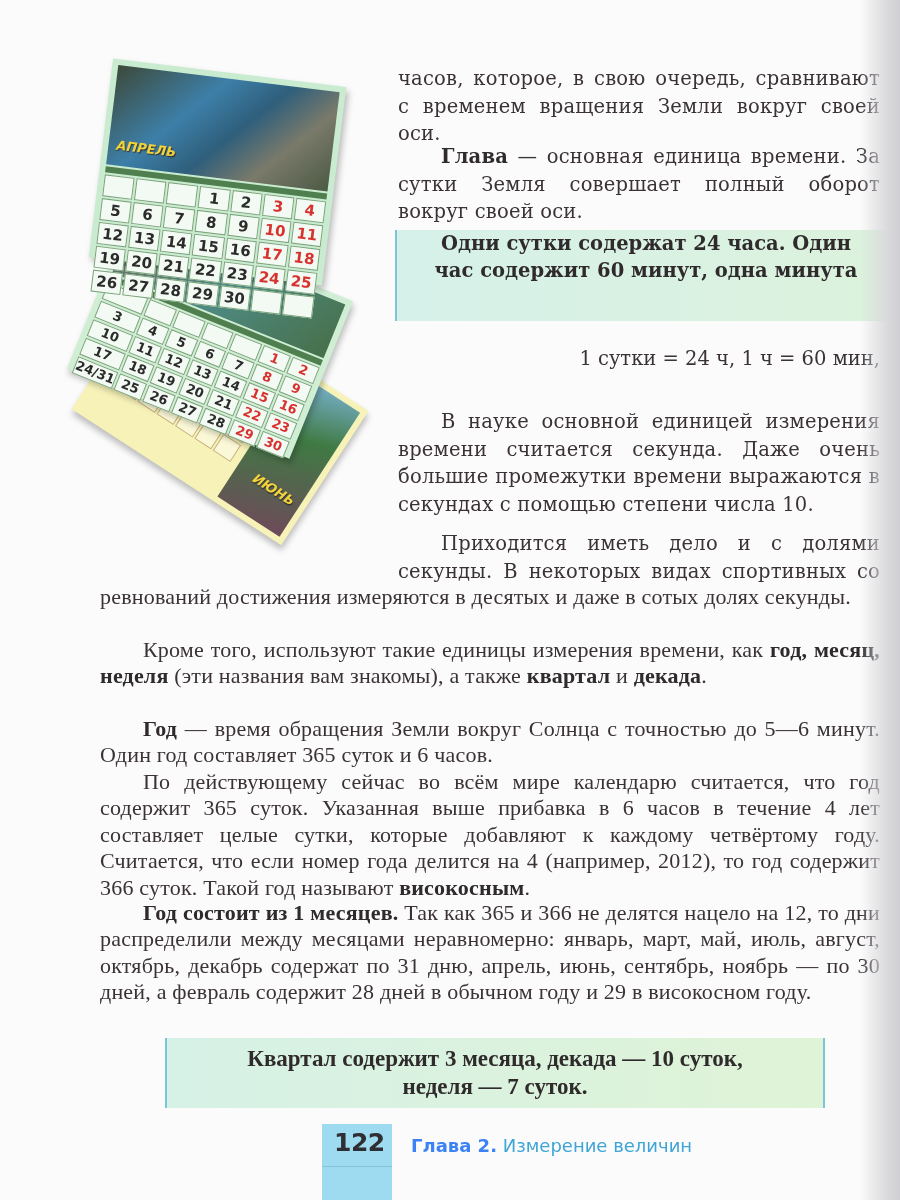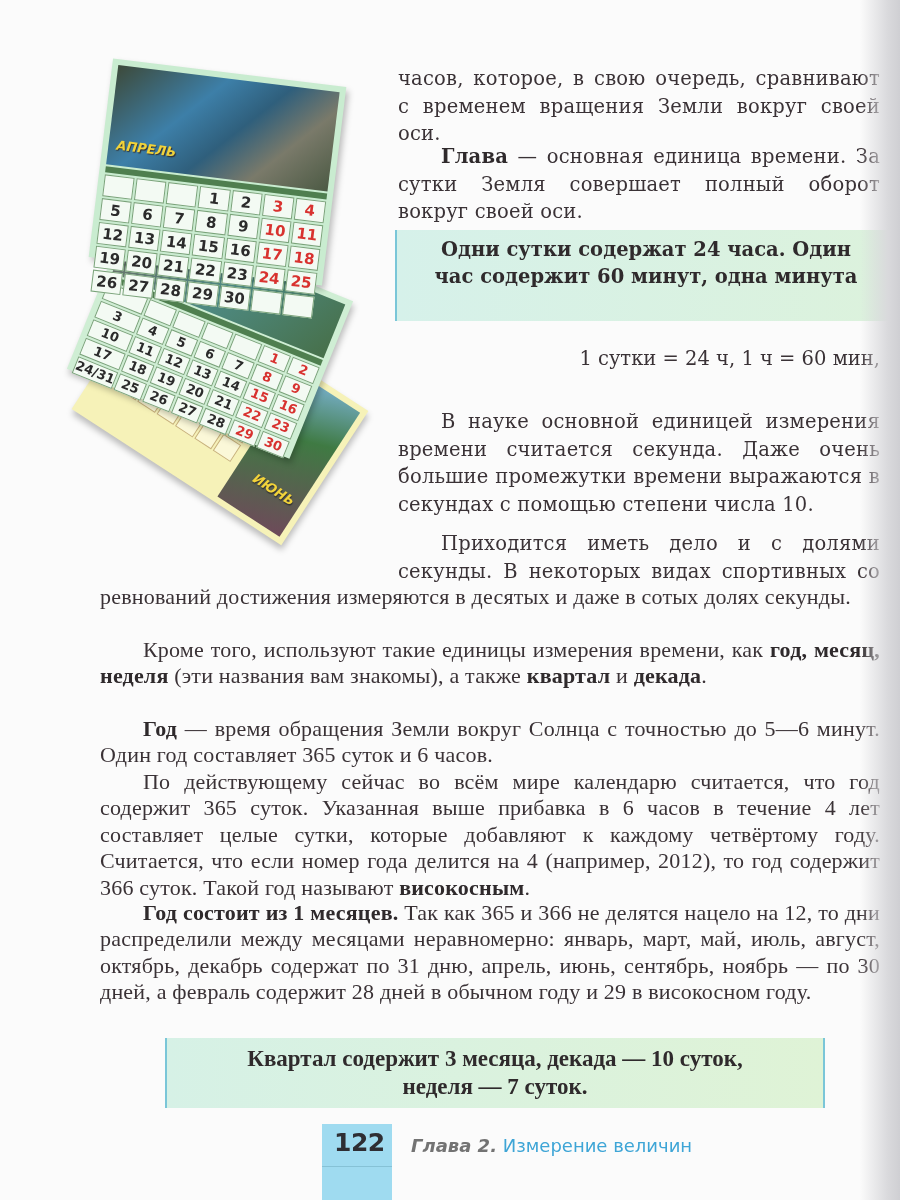--- a/index.html
+++ b/index.html
@@ -27,42 +27,42 @@
     b, .b { font-weight: bold; color: #2f2a2c; }
     .rule-box {
       position: absolute;
       background: #d8f0e4;
       border-left: 2px solid #7ac6d8;
       font-weight: bold;
       text-align: center;
       color: #2f2a2c;
     }
     .rule-box.r1 { left: 395px; top: 230px; width: 500px; height: 91px;
-      font-size: 19.5px; line-height: 27px; padding-top: 6px; box-sizing: border-box;
+      font-size: 19.5px; line-height: 27px; padding-top: 0; box-sizing: border-box;
       background: linear-gradient(to right, #d6f1ea, #dcf2dc); }
     .rule-box.r2 { left: 165px; top: 1038px; width: 660px; height: 70px;
       font-family: "Liberation Serif", serif; font-size: 23px; line-height: 28px; padding-top: 7px; box-sizing: border-box;
       border-right: 2px solid #7ac6d8;
       background: linear-gradient(to right, #d6f1e6, #dff3d6); }
     .formula { position: absolute; left: 400px; top: 345px; width: 480px; text-align: right;
       font-size: 19.5px; line-height: 27px; }
     .footer-tab {
       position: absolute; left: 322px; top: 1124px; width: 70px; height: 76px;
       background: #9fdbf0;
     }
     .footer-tab::after { content: ""; position: absolute; left: 0; right: 0; top: 42px; height: 1px; background: #86c2d6; }
     .page-num {
       position: absolute; left: 334px; top: 1128px; font-family: "DejaVu Sans", sans-serif;
       font-weight: bold; font-size: 25px; color: #2e2e33; letter-spacing: -0.5px;
     }
     .chapter {
       position: absolute; left: 411px; top: 1135px; font-family: "DejaVu Sans", sans-serif;
       font-size: 18px; color: #3ea5d6;
     }
-    .chapter b { color: #737373; font-style: italic; }
+    .chapter b { color: #3b82f6; }
     
     .cal { position: absolute; box-shadow: 3px 4px 6px rgba(0,0,0,0.25); }
     .cal .photo { position: absolute; left: 6px; top: 6px; right: 6px; }
     .cal .grid { position: absolute; left: 6px; right: 6px; display: grid; grid-template-columns: repeat(7, 1fr); gap: 2px; }
     .cal .cell { background: #f3faf3; font-family: "DejaVu Sans", sans-serif; font-weight: bold; font-size: 15px;
       text-align: center; line-height: 20px; color: #2b2b2b; border: 1px solid #7aa37a; }
     .cal .cell.red { color: #d8322f; }
     .cal .month { position: absolute; font-family: "DejaVu Sans", sans-serif; font-weight: bold; font-style: italic;
       font-size: 13px; color: #f2d33a; text-shadow: 1px 1px 1px #333; }
     .cal .hdr { position: absolute; left: 6px; right: 6px; height: 6px; background: #4f7f4f; }

